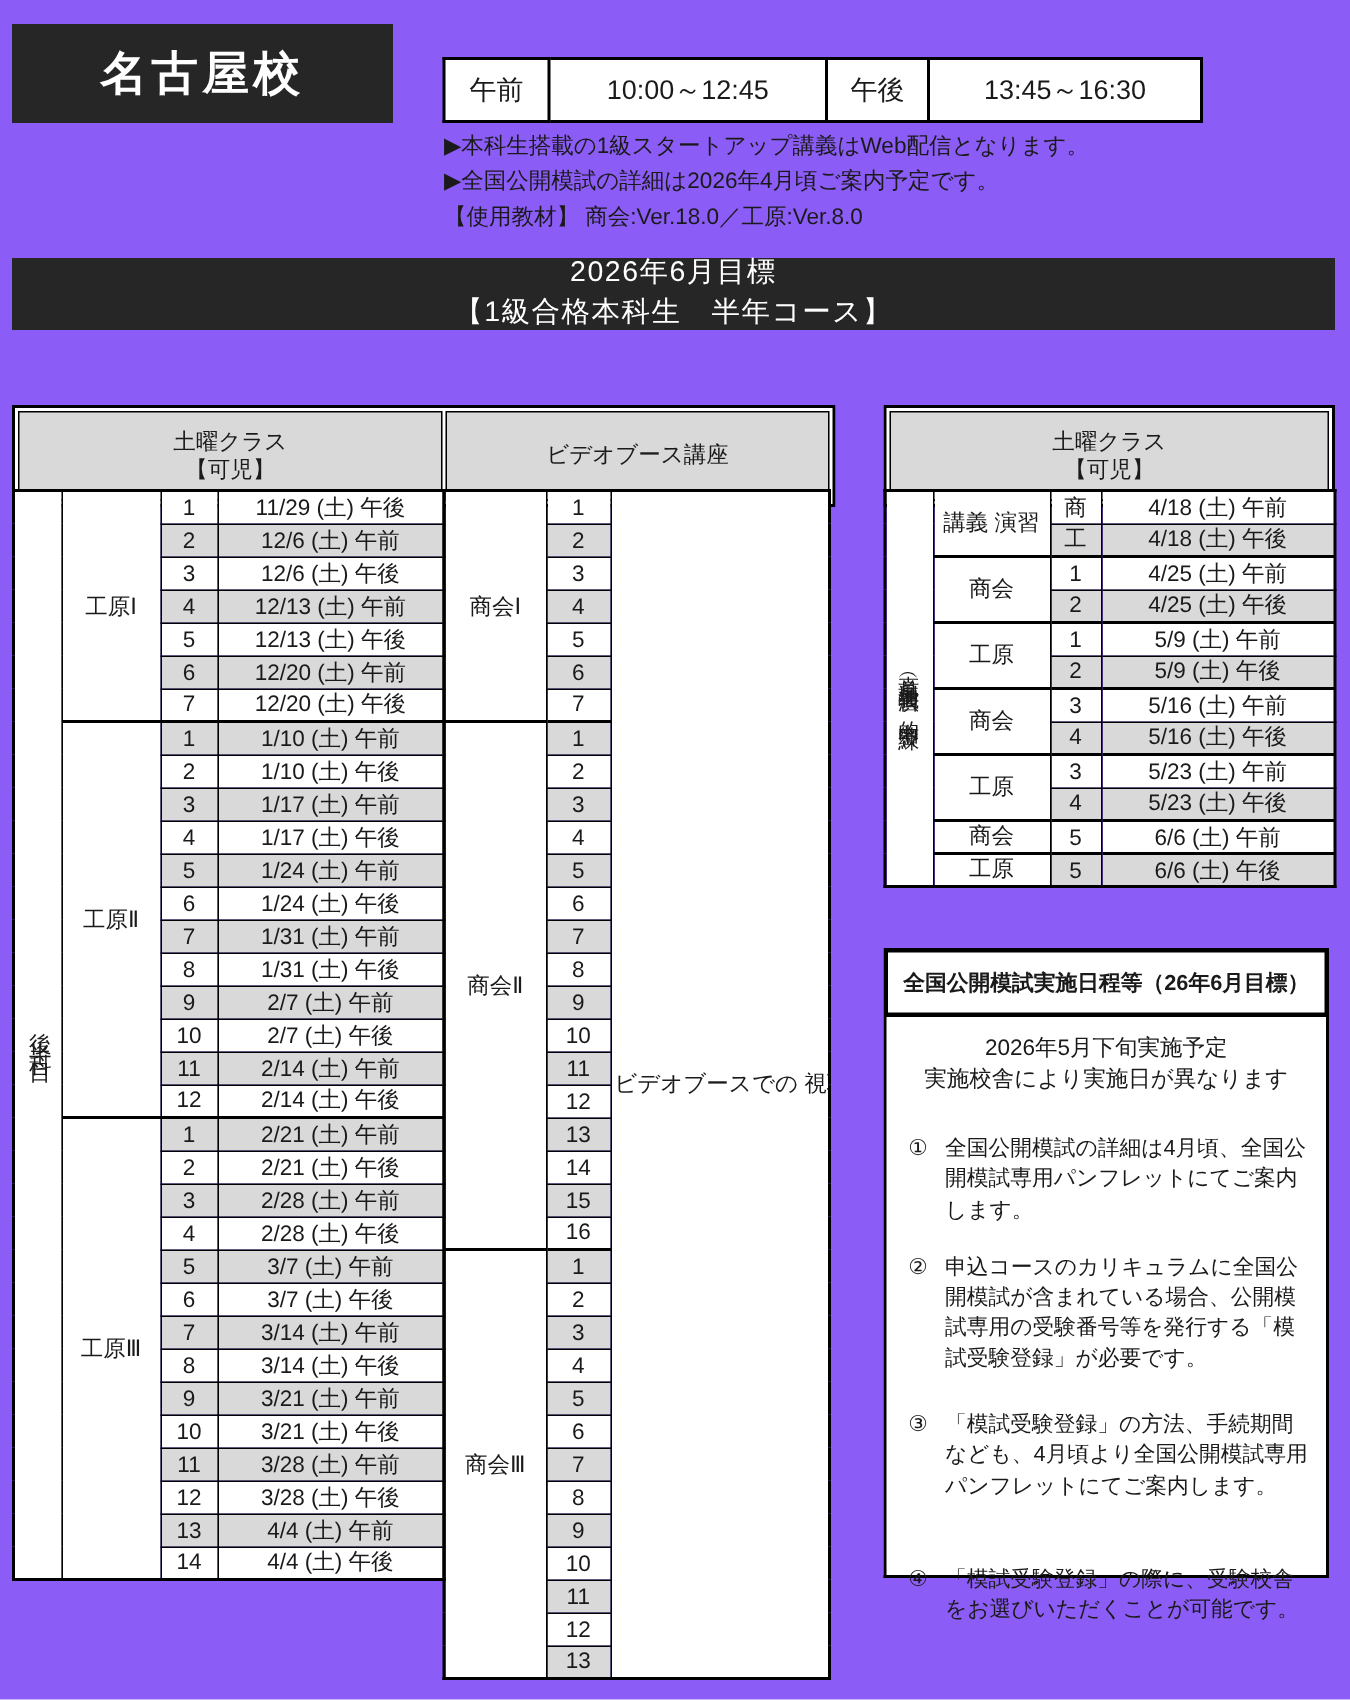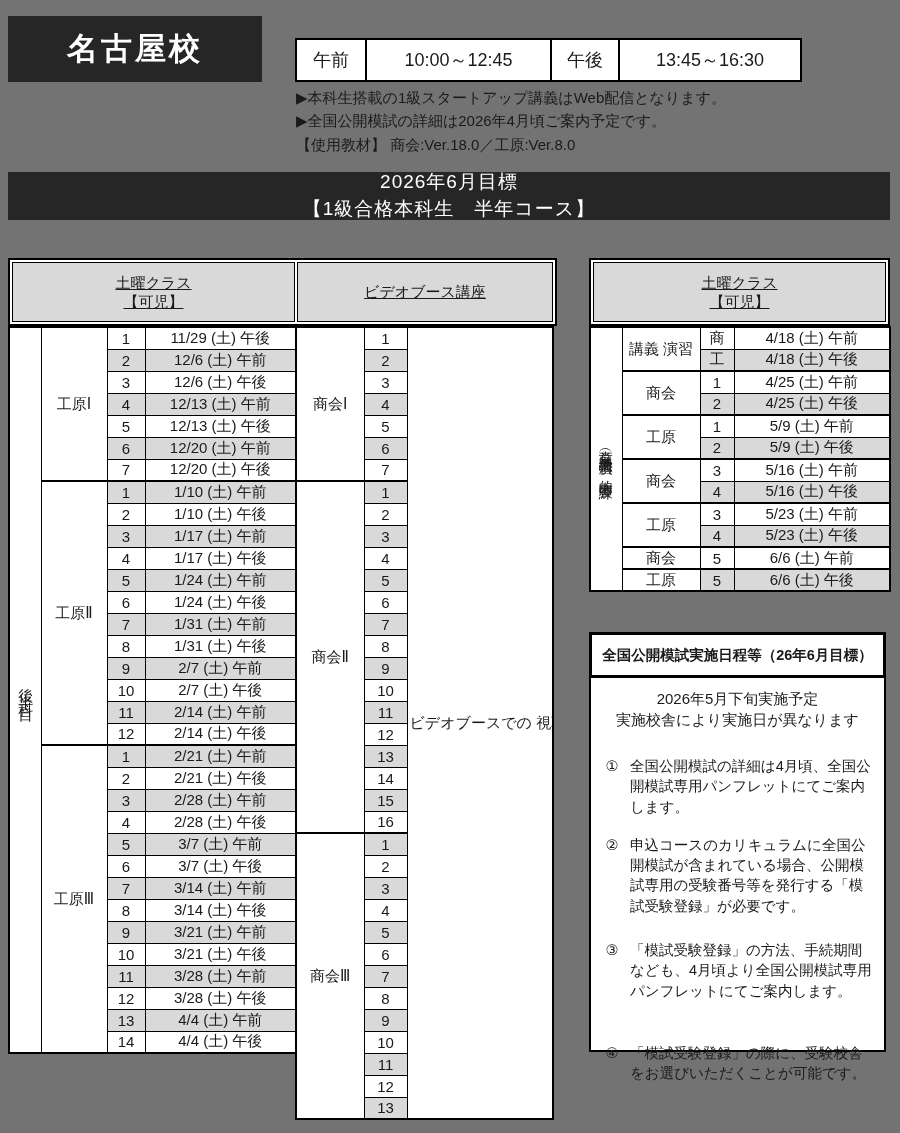--- a/index.html
+++ b/index.html
@@ -1,38 +1,38 @@
 <!DOCTYPE html>
 <html style="--orange: #FFC000; --purple: #9C9CEC; --gray: #D9D9D9; --dark: #262626;"><head>
 <meta charset="utf-8">
 <style>
   * { margin:0; padding:0; box-sizing:border-box; }
   html,body { background:#fff; }
   body { font-family:"Liberation Sans","DejaVu Sans",sans-serif; color:#1a1a1a; }
-  .canvas { position:relative; width:900px; height:1133px; background:#737373; overflow:hidden; }
+  .canvas { position:relative; width:900px; height:1133px; background:#8b5cf6; overflow:hidden; }
 
   
   .school-box { position:absolute; left:8px; top:16px; width:254px; height:66px;
     background:var(--dark,#262626); color:#fff; display:flex; align-items:center; justify-content:center;
     font-size:31px; font-weight:bold; letter-spacing:3px; }
   .trial { position:absolute; left:8px; top:89px; width:254px; text-align:center;
     font-weight:bold; font-size:16px; }
 
   .time-table { position:absolute; left:295px; top:38px; border-collapse:collapse; table-layout:fixed; }
   .time-table td { border:2px solid #000; height:42px; text-align:center; font-size:18px; background:#fff; }
 
   .notes { position:absolute; left:296px; top:86px; font-size:15px; line-height:1.55; }
 
   .title-bar { position:absolute; left:8px; top:172px; width:882px; height:48px;
     background:var(--dark,#262626); color:#fff; display:flex; flex-direction:column;
     align-items:center; justify-content:center; font-size:19px; line-height:1.4; letter-spacing:1px; }
 
   
-  .hdr-box { position:absolute; top:258px; height:68px; border:2px solid #000; background:#fff;
-    padding:2px; display:flex; gap:2px;text-decoration:underline; }
+  .hdr-box { position:absolute; top:270px; height:68px; border:2px solid #000; background:#fff;
+    padding:2px; display:flex; gap:2px; }
   .hdr-left { left:8px; width:549px; }
   .hdr-right { left:589px; width:301px; }
   .hdr-cell { border:1px solid #000; background:var(--gray,#d9d9d9); flex:1;
     display:flex; align-items:center; justify-content:center; text-align:center;
     font-size:15px; line-height:1.3; white-space:pre-line; }
   .hdr-left .hdr-cell:first-child { flex:0 0 283px; }
 
   
   table.sched { position:absolute; border-collapse:collapse; table-layout:fixed; border:2px solid #000; }
   table.sched td { border:1px solid #000; height:22px; font-size:15px; text-align:center;

